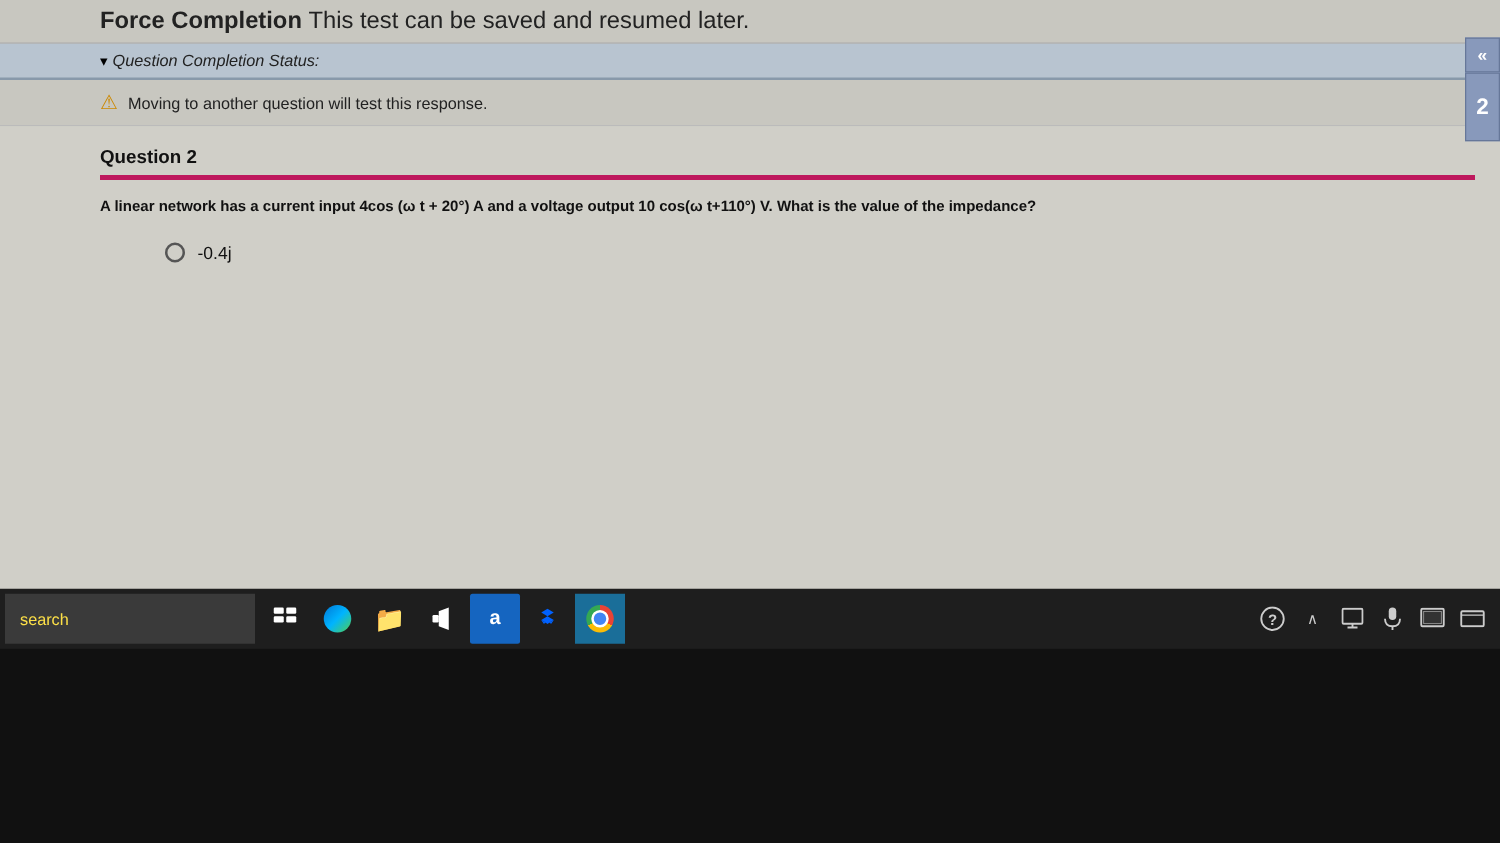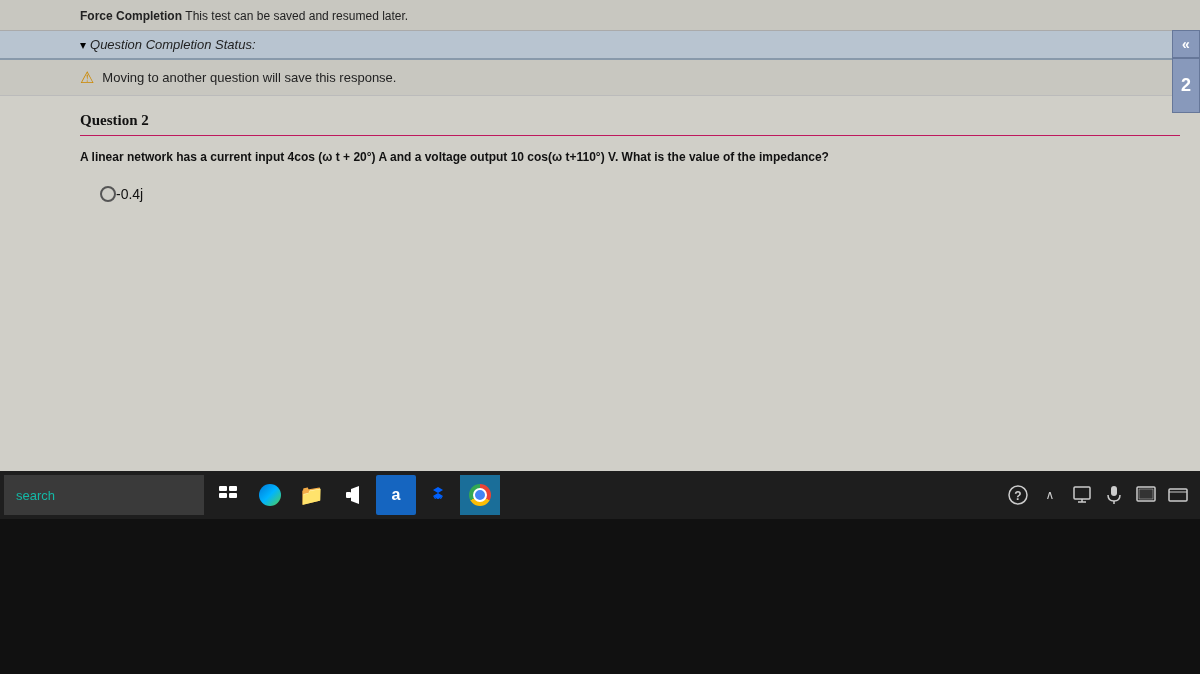--- a/index.html
+++ b/index.html
@@ -24,21 +24,21 @@
     }
 
     
     .top-bar {
       background: #c8c7c0;
       padding: 6px 20px 6px 80px;
       border-bottom: 1px solid #aaa;
     }
 
     .force-completion-text {
-      font-size: 12px;
+      font-size: 19px;
       color: #222;
     }
 
     .force-completion-text strong {
       font-weight: bold;
     }
 
     
     .status-bar {
       background: #b8c4d0;
@@ -118,23 +118,22 @@
     .question-area {
       background: #d0cfc8;
       padding: 16px 20px 16px 80px;
     }
 
     .question-number {
       font-size: 15px;
       font-weight: bold;
       color: #111;
       margin-bottom: 12px;
-      border-bottom: 1px solid #be185d;
+      border-bottom: 4px solid #be185d;
       padding-bottom: 6px;
-      font-family: Liberation Serif, serif;
     }
 
     .question-text {
       font-size: 12px;
       color: #111;
       margin-bottom: 20px;
       line-height: 1.5;
       font-weight: bold;
     }
 
@@ -142,21 +141,22 @@
     .answer-options {
       display: flex;
       flex-direction: column;
       gap: 14px;
       padding-left: 20px;
     }
 
     .answer-option {
       display: flex;
       align-items: center;
-      gap: 0;
+      gap: 10px;
+      margin-left: 32px;
     }
 
     .radio-btn {
       width: 16px;
       height: 16px;
       border-radius: 50%;
       border: 2px solid #555;
       background: #d0cfc8;
       cursor: pointer;
       flex-shrink: 0;
@@ -198,21 +198,21 @@
       background: #3a3a3a;
       border: none;
       color: #aaa;
       font-size: 13px;
       padding: 0 12px;
       display: flex;
       align-items: center;
     }
 
     .taskbar-search-text {
-      color: #14b8a6;
+      color: #fde047;
       font-size: 13px;
     }
 
     .taskbar-icons {
       display: flex;
       align-items: center;
       gap: 2px;
       margin-left: 4px;
     }
 
@@ -306,21 +306,21 @@
   <div class="status-bar">
     <span class="collapse-arrow">▾</span>
     <span class="status-bar-label">Question Completion Status:</span>
   </div>
 
   <div class="collapse-btn">«</div>
   <div class="collapse-btn2">2</div>
 
   <div class="warning-area">
     <span class="warning-icon">⚠</span>
-    <span class="warning-text">Moving to another question will save this response.</span>
+    <span class="warning-text">Moving to another question will test this response.</span>
   </div>
 
   <div class="question-area">
     <div class="question-number">Question 2</div>
     <div class="question-text">A linear network has a current input 4cos (ω t + 20°) A and a voltage output 10 cos(ω t+110°) V. What is the value of the impedance?</div>
 
     <div class="answer-options">
       <div class="answer-option">
         <div class="radio-btn"></div>
         <span class="option-text">-0.4j</span>

